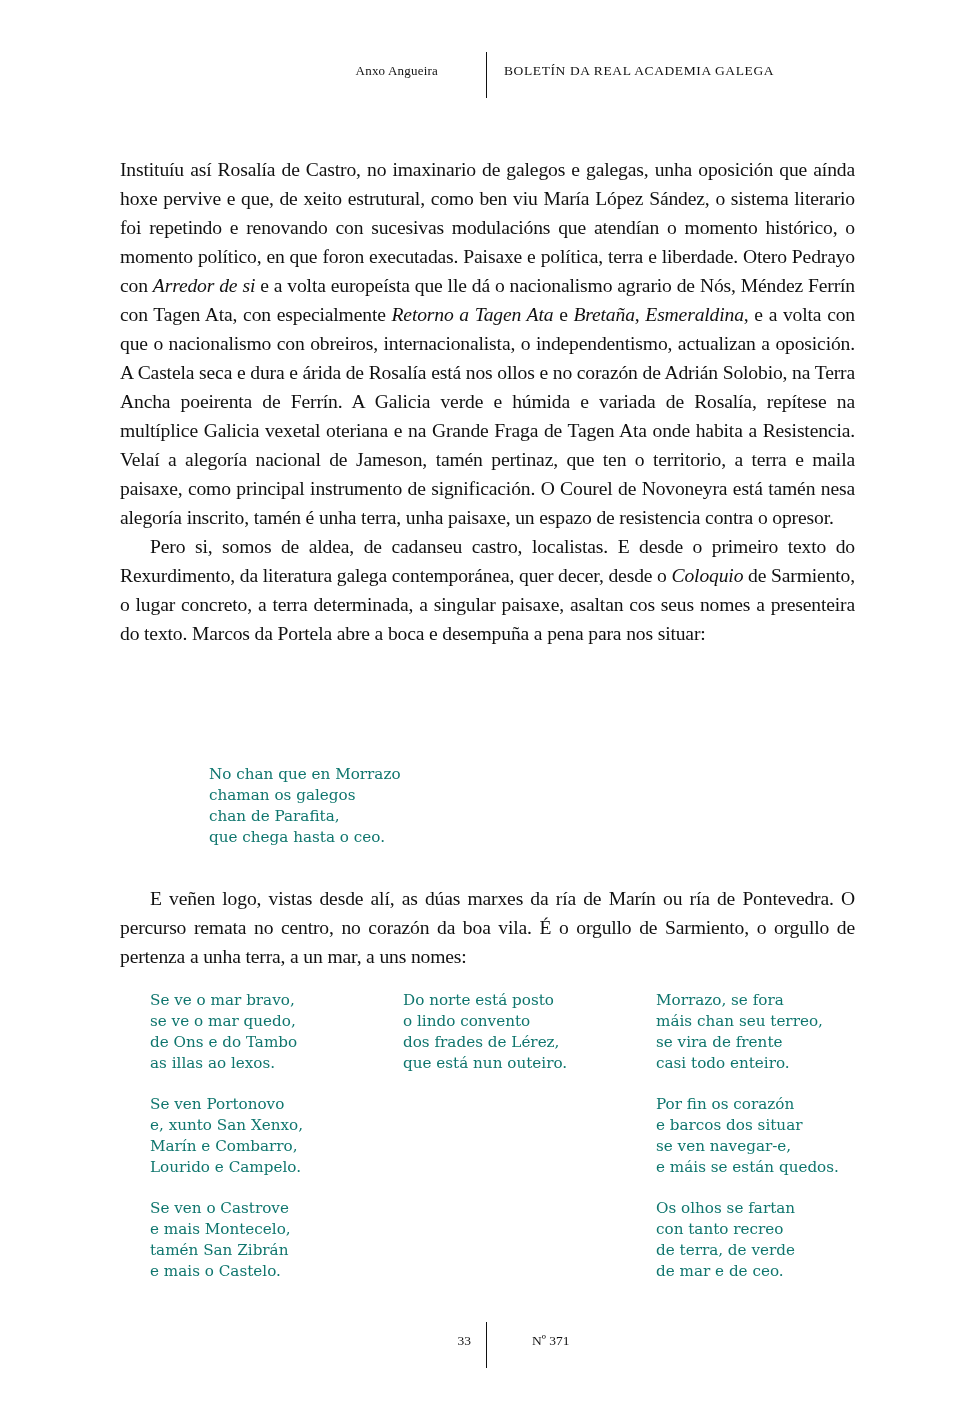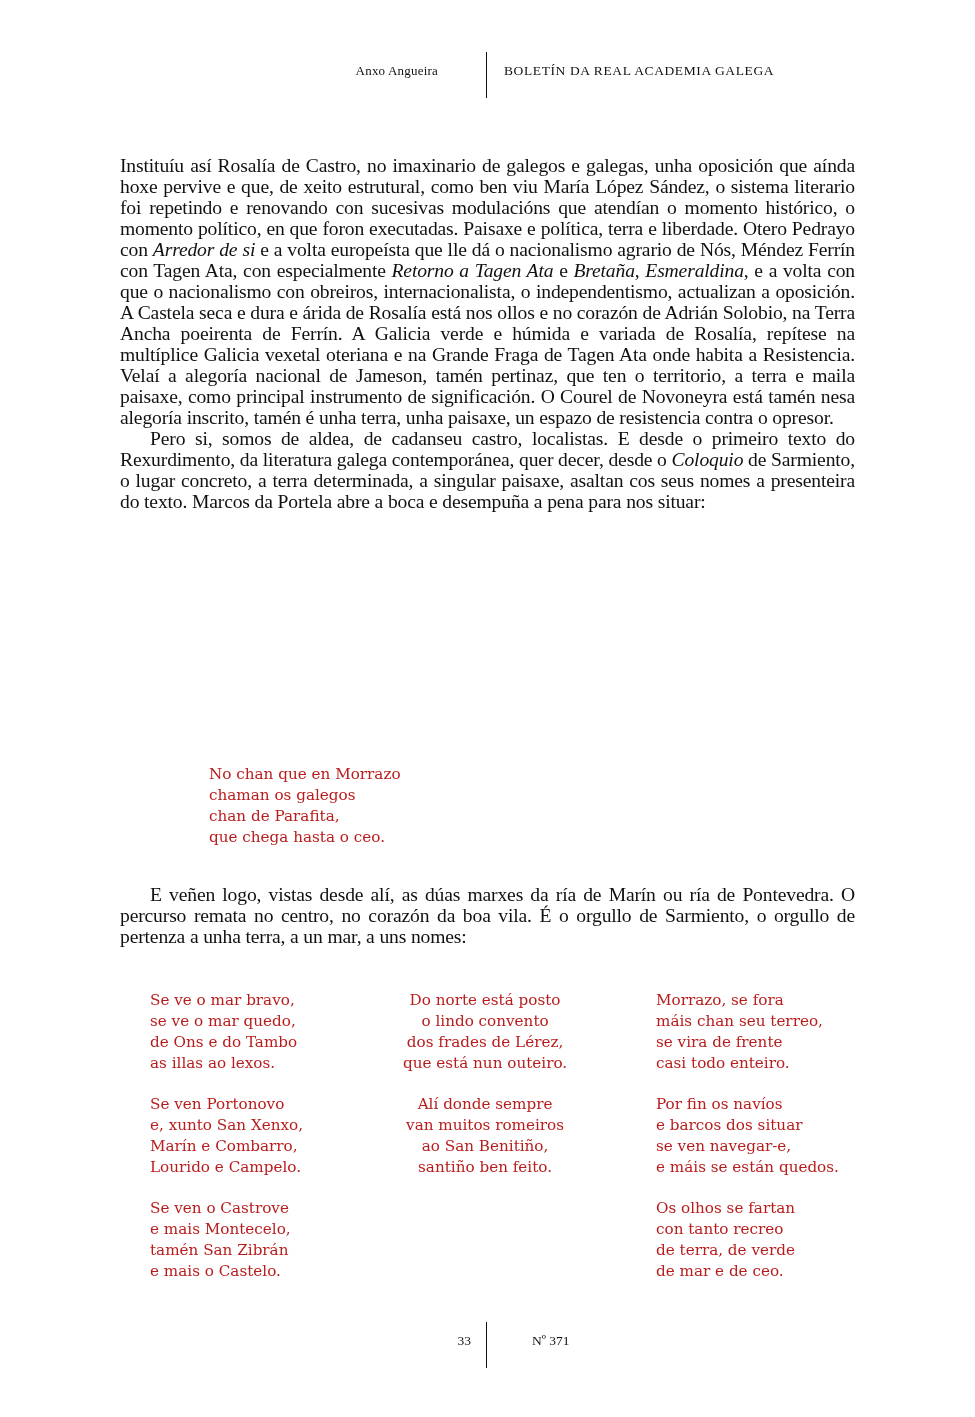--- a/index.html
+++ b/index.html
@@ -7,41 +7,41 @@
       width: 975px; height: 1417px; position: relative; overflow: hidden;
       font-family: "Liberation Serif", "DejaVu Serif", serif; color: #111;
     }
     .header { position: absolute; top: 52px; left: 0; width: 942px; height: 46px; }
     .header .author { position: absolute; right: 504px; top: 11px; font-size: 13px; letter-spacing: 0.2px; }
     .header .rule { position: absolute; left: 486px; top: 0; width: 1px; height: 46px; background: #111; }
     .header .journal { position: absolute; left: 504px; top: 11px; font-size: 13.5px; letter-spacing: 0.6px; }
 
     .body-text {
       position: absolute; left: 120px; top: 155px; width: 735px;
-      font-size: 19.6px; line-height: 21px; text-align: justify;
+      font-size: 19.6px; line-height: 29px; text-align: justify;
       font-family: "Liberation Serif", "DejaVu Serif", serif;
       letter-spacing: -0.15px;
     }
     .body-text p { margin: 0; }
     .body-text .indent { text-indent: 30px; }
     .body-text em { font-style: italic; }
 
     .verse-block {
       position: absolute; font-family: "DejaVu Serif", serif; font-size: 15.2px;
-      line-height: 21px; color: #b91c1c;
+      line-height: 21px; color: #0f766e;
     }
     .verse-block .line { display: block; white-space: nowrap; }
     .stanza { margin-bottom: 20px; }
 
     .quote1 { left: 209px; top: 764px; }
 
     .p3 { position: absolute; left: 120px; top: 884px; width: 735px; }
 
     .col1 { left: 150px; top: 990px; }
-    .col2 { left: 403px; top: 990px; text-align: center; }
+    .col2 { left: 403px; top: 990px; }
     .col3 { left: 656px; top: 990px; }
 
     .footer { position: absolute; top: 1322px; left: 0; width: 975px; height: 46px; }
     .footer .pagenum { position: absolute; right: 504px; top: 11px; font-size: 13.5px; }
     .footer .rule { position: absolute; left: 486px; top: 0; width: 1px; height: 46px; background: #111; }
     .footer .issue { position: absolute; left: 504px; top: 11px; font-size: 13.5px; margin-left: 28px; }
   </style>
 </head>
 <body>
 
@@ -88,37 +88,31 @@
   </div>
 </div>
 
 <div class="verse-block col2">
   <div class="stanza">
     <span class="line">Do norte está posto</span>
     <span class="line">o lindo convento</span>
     <span class="line">dos frades de Lérez,</span>
     <span class="line">que está nun outeiro.</span>
   </div>
-  <div class="stanza">
-    <span class="line">Alí donde sempre</span>
-    <span class="line">van muitos romeiros</span>
-    <span class="line">ao San Benitiño,</span>
-    <span class="line">santiño ben feito.</span>
-  </div>
 </div>
 
 <div class="verse-block col3">
   <div class="stanza">
     <span class="line">Morrazo, se fora</span>
     <span class="line">máis chan seu terreo,</span>
     <span class="line">se vira de frente</span>
     <span class="line">casi todo enteiro.</span>
   </div>
   <div class="stanza">
-    <span class="line">Por fin os navíos</span>
+    <span class="line">Por fin os corazón</span>
     <span class="line">e barcos dos situar</span>
     <span class="line">se ven navegar-e,</span>
     <span class="line">e máis se están quedos.</span>
   </div>
   <div class="stanza">
     <span class="line">Os olhos se fartan</span>
     <span class="line">con tanto recreo</span>
     <span class="line">de terra, de verde</span>
     <span class="line">de mar e de ceo.</span>
   </div>

